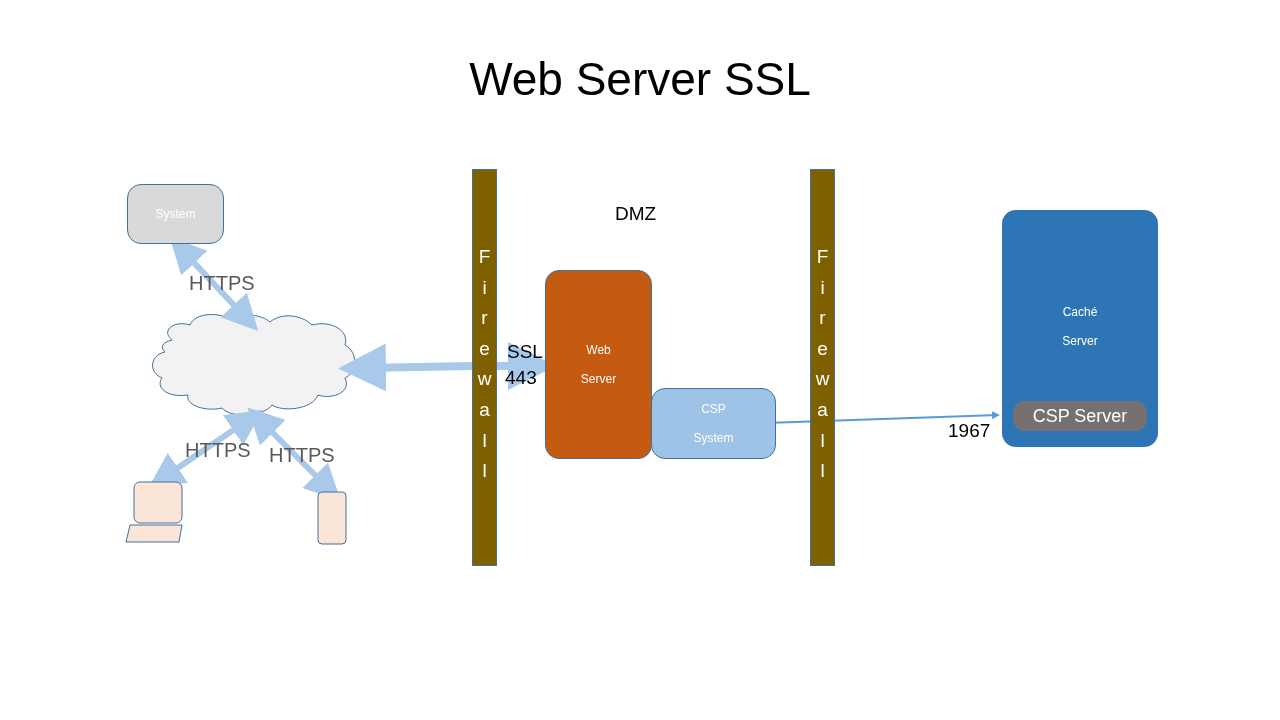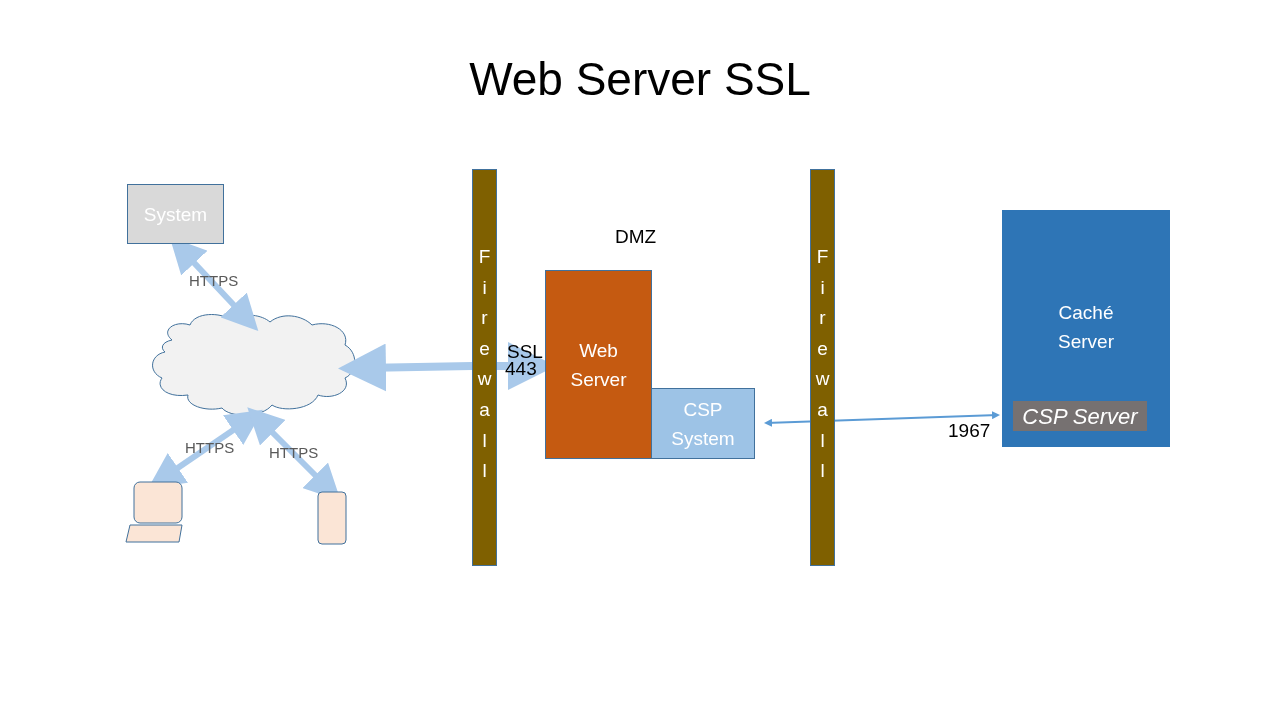--- a/index.html
+++ b/index.html
@@ -2,33 +2,33 @@
 <html><head>
 <meta charset="utf-8">
 <style>
   html, body { margin: 0; padding: 0; background: #ffffff; }
   body { width: 1280px; height: 720px; position: relative; overflow: hidden;
          font-family: "Liberation Sans", "DejaVu Sans", sans-serif; }
   .abs { position: absolute; }
   #title { left: 0; width: 1280px; top: 52px; text-align: center; font-size: 46px; color: #000; }
   svg#arrows { position: absolute; left: 0; top: 0; width: 1280px; height: 720px; pointer-events: none; }
   .box { position: absolute; box-sizing: border-box; display: flex; align-items: center; justify-content: center;
-         text-align: center; color: #ffffff; font-size: 19px; line-height: 29px; }
+         text-align: center; color: #ffffff; font-size: 12px; line-height: 29px; border-radius: 14px; }
   .system-box { left: 127px; top: 184px; width: 97px; height: 60px; background: #d9d9d9; border: 1px solid #41719c; }
   .web-server { left: 545px; top: 270px; width: 107px; height: 189px; background: #c55a11; border: 1px solid #41719c; }
-  .csp-gateway { left: 651px; top: 388px; width: 104px; height: 71px; background: #9dc3e6; border: 1px solid #41719c; }
-  .cache-server { left: 1002px; top: 210px; width: 168px; height: 237px; background: #2e75b6; align-items: flex-start; padding-top: 88px; }
-  .csp-server { left: 1013px; top: 401px; width: 134px; height: 30px; background: #767171; border-radius: 0; font-size: 22px; font-style: italic; }
+  .csp-gateway { left: 651px; top: 388px; width: 125px; height: 71px; background: #9dc3e6; border: 1px solid #41719c; }
+  .cache-server { left: 1002px; top: 210px; width: 156px; height: 237px; background: #2e75b6; align-items: flex-start; padding-top: 88px; }
+  .csp-server { left: 1013px; top: 401px; width: 134px; height: 30px; background: #767171; border-radius: 12px; font-size: 18px; }
   .firewall { position: absolute; top: 169px; width: 25px; height: 397px; background: #7f6000; border: 1px solid #41719c; box-sizing: border-box;
               display: flex; flex-direction: column; align-items: center; padding-top: 72px; }
   .firewall span { color: #ffffff; font-size: 19px; line-height: 30.6px; display: block; }
   .fw1 { left: 472px; }
   .fw2 { left: 810px; }
   .label { position: absolute; font-size: 19px; color: #000; }
-  .https { position: absolute; font-size: 15px; color: #595959; }
+  .https { position: absolute; font-size: 20px; color: #595959; }
 </style>
 </head>
 <body>
 
 <div id="title" class="abs">Web Server SSL</div>
 
 <svg id="arrows" viewBox="0 0 1280 720">
   <defs>
     <marker id="tipL" markerWidth="6" markerHeight="6" refX="3" refY="3" orient="auto-start-reverse" markerUnits="strokeWidth">
       <path d="M0,0 L6,3 L0,6 z" fill="#a9c9ea"></path>
@@ -87,23 +87,23 @@
   <span>F</span>
   <span>i</span>
   <span>r</span>
   <span>e</span>
   <span>w</span>
   <span>a</span>
   <span>l</span>
   <span>l</span>
 </div>
 
-<div class="label" style="left:615px; top:203px;margin-top:23px;">DMZ</div>
+<div class="label" style="left:615px; top:203px;">DMZ</div>
 <div class="label" style="left:507px; top:329px;margin-top:12px;">SSL</div>
-<div class="label" style="left:505px; top:358px;text-align:right;">443</div>
+<div class="label" style="left:505px; top:367px;text-align:right;">443</div>
 
 <div class="box web-server">
   <div>
     <div>Web</div>
     <div>Server</div>
   </div>
 </div>
 
 <div class="box csp-gateway">
   <div>

